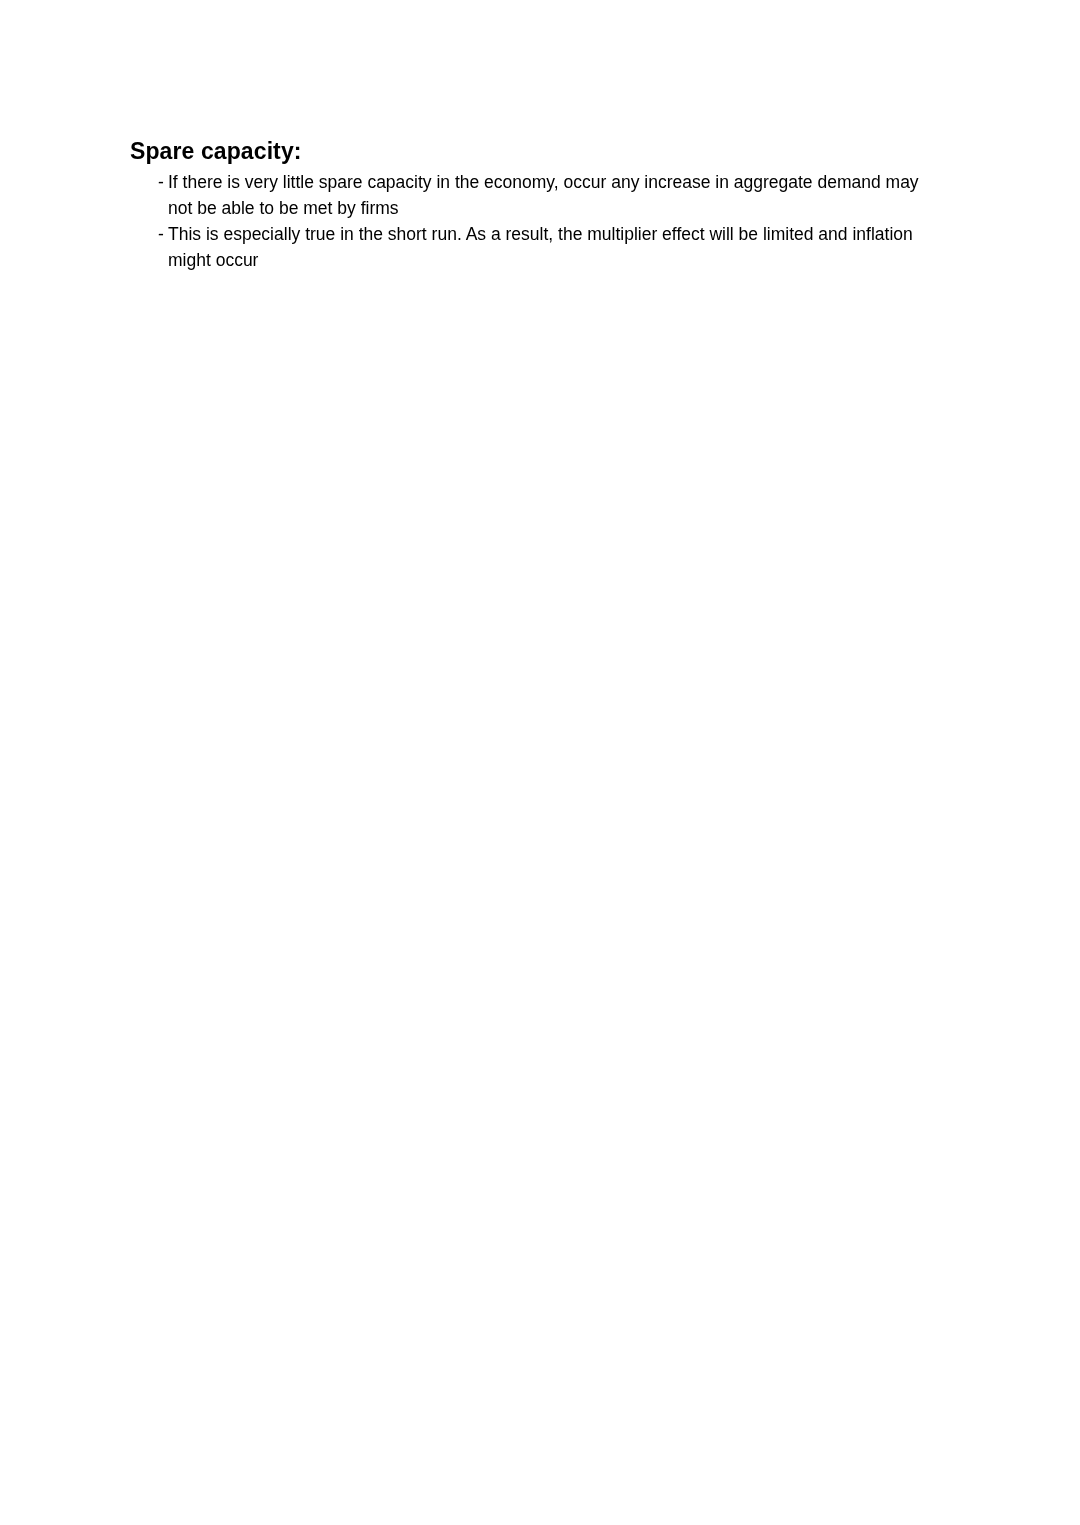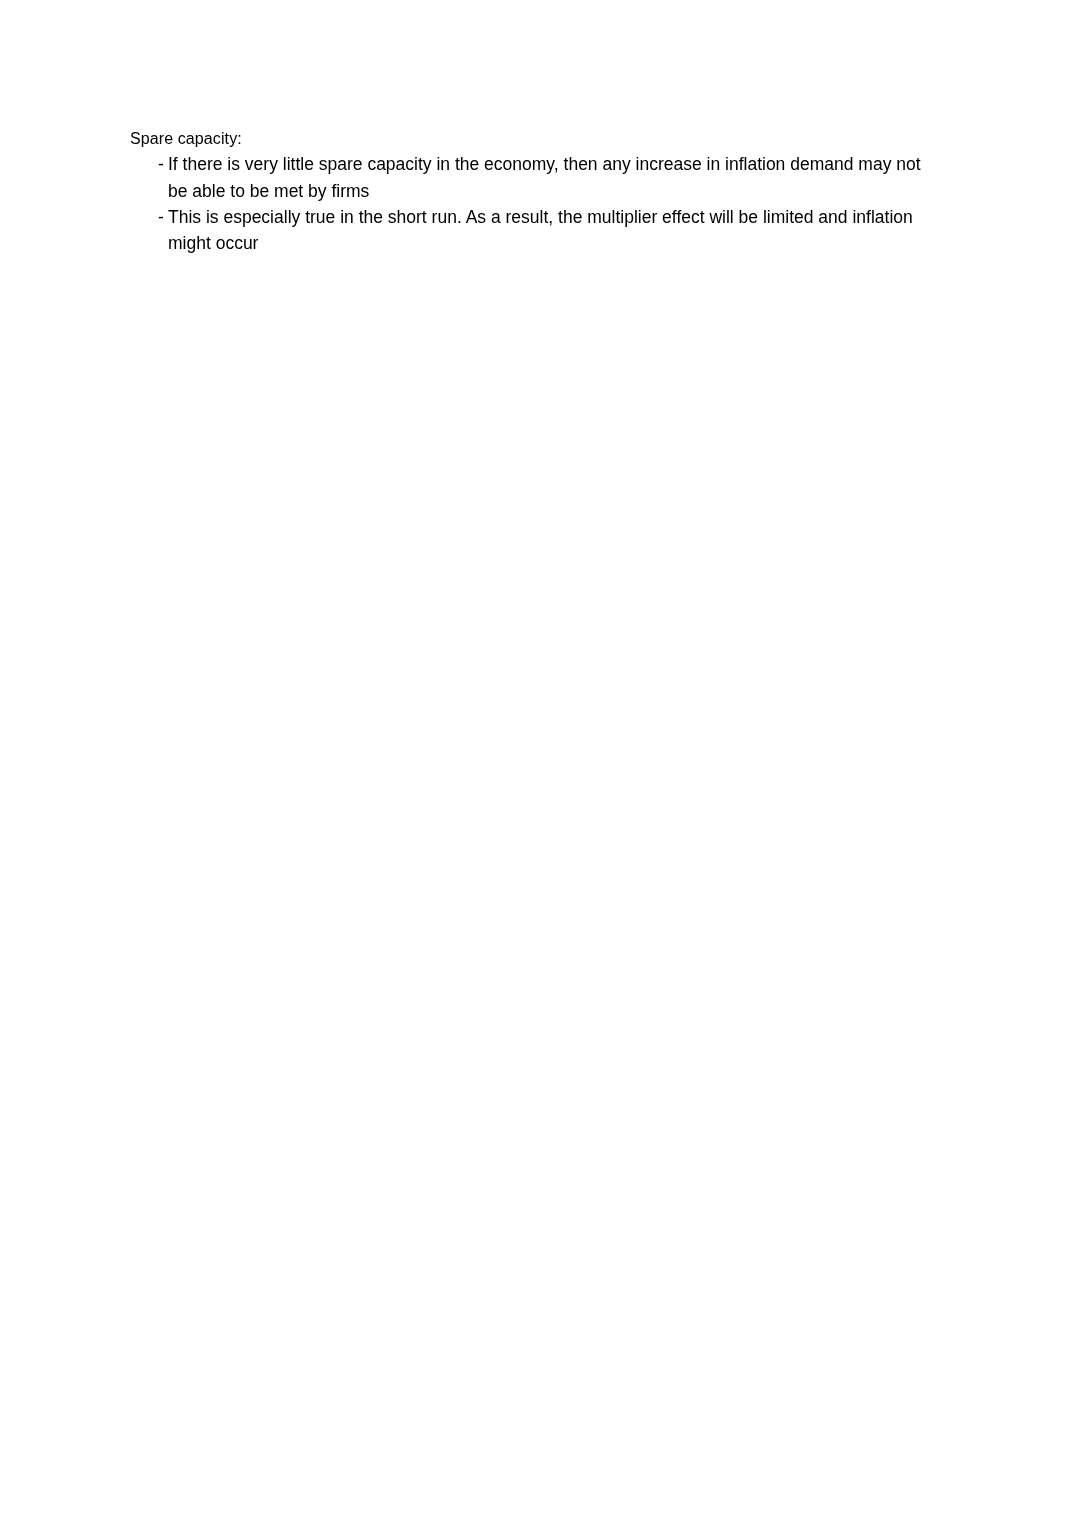--- a/index.html
+++ b/index.html
@@ -16,24 +16,24 @@
     color: #000000;
     box-sizing: border-box;
   }
   .content {
     position: absolute;
     left: 130px;
     top: 128px;
     width: 820px;
   }
   .doc-heading {
-    font-size: 16px;
-    font-weight: normal;
+    font-size: 23px;
+    font-weight: bold;
     line-height: 1.33;
-    margin: 0 0 2px 0;
+    margin: 8px 0 2px 0;
     letter-spacing: 0.1px;
   }
   .bullet-list {
     margin: 0;
     padding: 0;
     list-style: none;
   }
   .bullet-item {
     display: flex;
     align-items: flex-start;
@@ -58,21 +58,21 @@
 <body>
 
 <div class="page">
   <div class="content">
 
     <div class="doc-heading">Spare capacity:</div>
 
     <ul class="bullet-list">
       <li class="bullet-item">
         <span class="bullet-marker">-</span>
-        <span class="bullet-text">If there is very little spare capacity in the economy, then any increase in inflation demand may not be able to be met by firms</span>
+        <span class="bullet-text">If there is very little spare capacity in the economy, occur any increase in aggregate demand may not be able to be met by firms</span>
       </li>
       <li class="bullet-item">
         <span class="bullet-marker">-</span>
         <span class="bullet-text">This is especially true in the short run. As a result, the multiplier effect will be limited and inflation might occur</span>
       </li>
     </ul>
 
   </div>
 </div>
 

